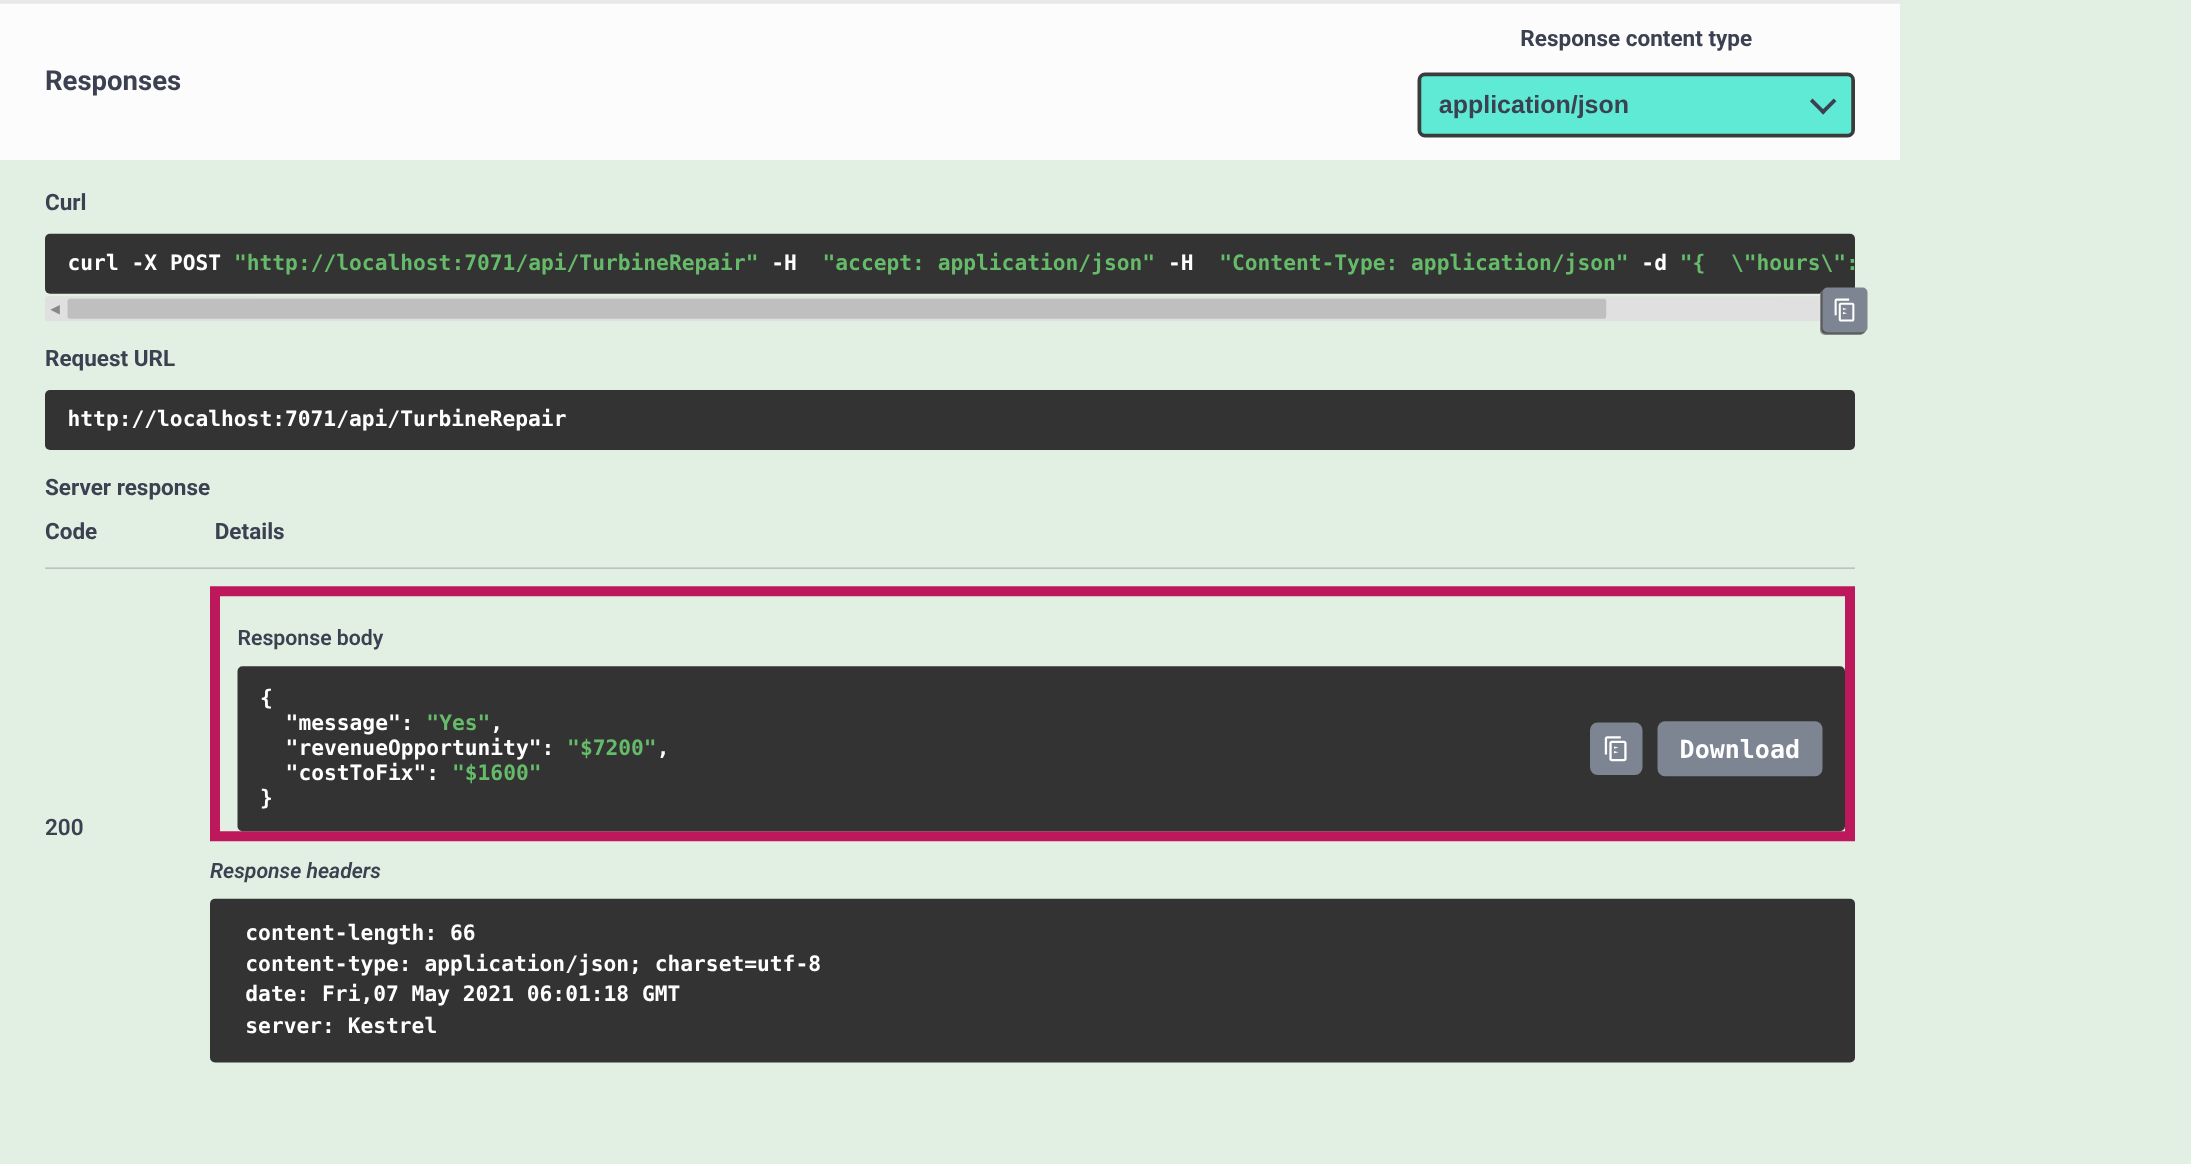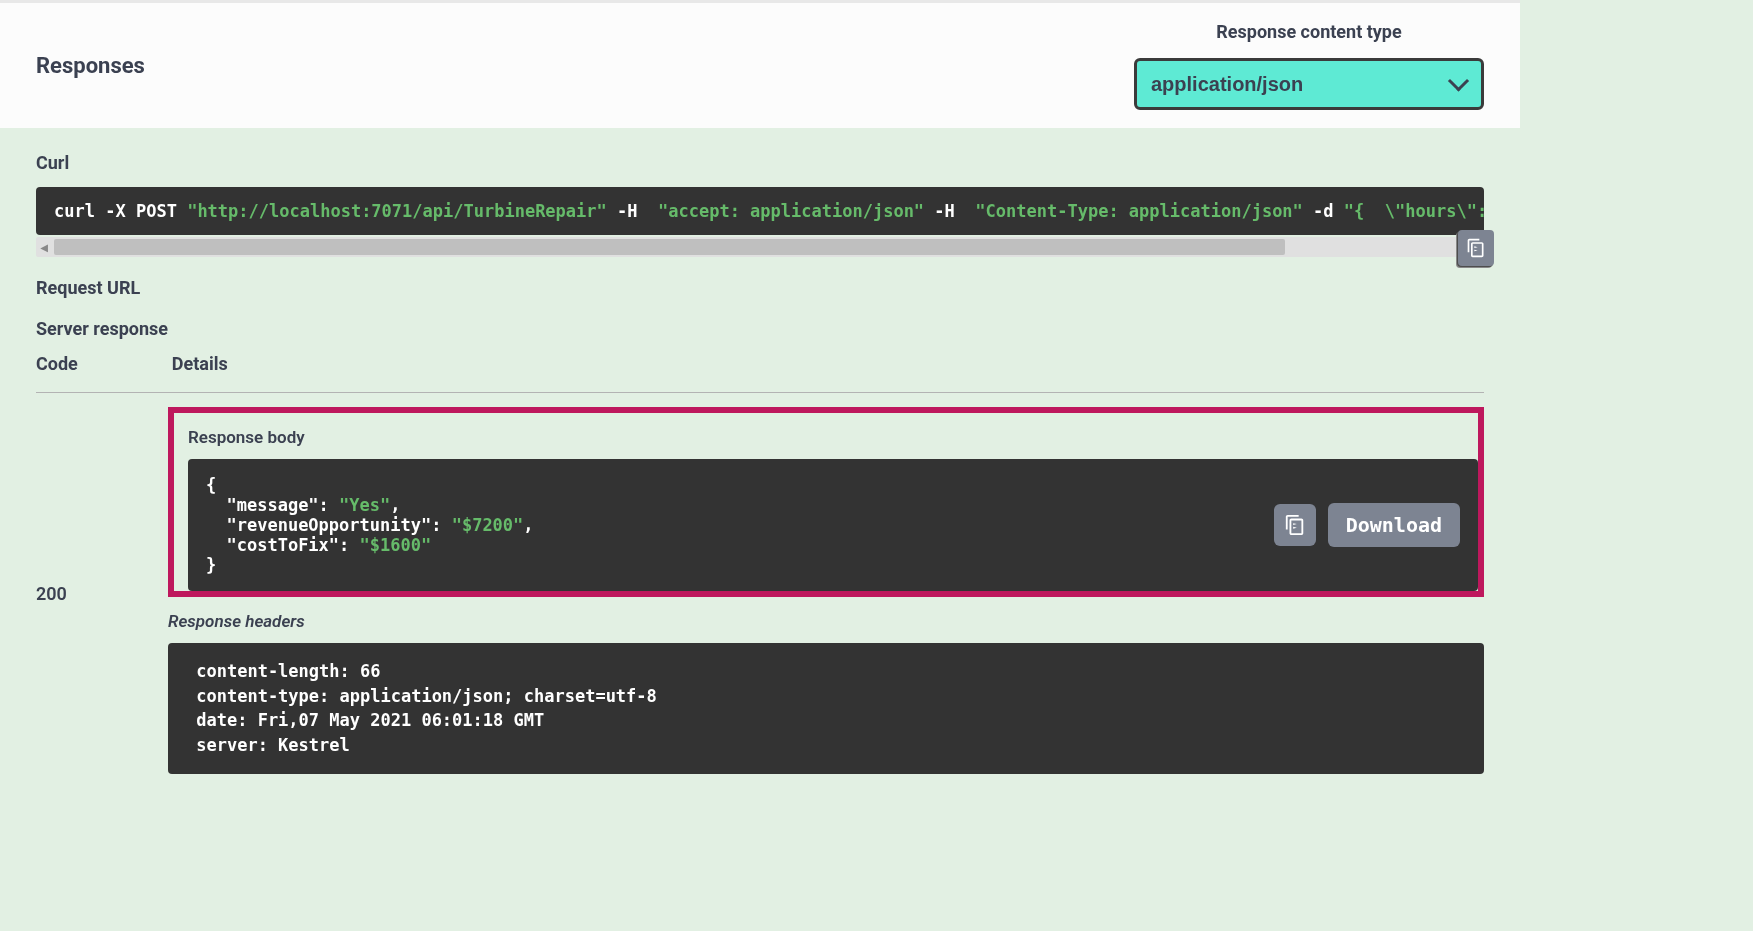--- a/index.html
+++ b/index.html
@@ -84,22 +84,22 @@
   .copy-icon svg { width: 20px; height: 20px; fill: #fff; }
   .token-cmd { color: #ffffff; }
   .token-str { color: #66bb6a; }
   .rhdr { display: flex; gap: 94px; }
   .rhdr .code-h, .rhdr .details-h { font-size: 18px; font-weight: 700; color: #3b4151; }
   .divider { border: none; border-top: 1px solid #b3b3b3; margin-top: 18px; }
   .resp-row { display: flex; gap: 88px; margin-top: 20px; align-items: center; }
   .resp-code { font-size: 18px; font-weight: 600; color: #3b4151; width: 44px;}
   .resp-details { flex: 1; }
   .resp-body-wrap {
-    border: 6px solid #be185d;
-    padding: 14px 14px 0 14px;
+    border: 8px solid #be185d;
+    padding: 24px 14px 0 14px;
     margin-top: -6px;
   }
   .sub-label { font-size: 17px; font-weight: 600; color: #3b4151; margin-bottom: 12px; }
   .resp-body-block {
     background: #333333;
     color: #ffffff;
     padding: 16px 18px;
     border-radius: 4px;
     font-family: "Consolas", "Monaco", monospace;
     font-size: 17px;
@@ -179,20 +179,21 @@
         <div class="scrollbar-thumb"></div>
       </div>
       <div class="copy-icon">
         <svg viewBox="0 0 24 24">
             <path d="M16 1H4c-1.1 0-2 .9-2 2v14h2V3h12V1zm3 4H8c-1.1 0-2 .9-2 2v14c0 1.1.9 2 2 2h11c1.1 0 2-.9 2-2V7c0-1.1-.9-2-2-2zm0 16H8V7h11v14zM10 12l4-1-4-1v2zm0 4l4-1-4-1v2z"></path>
           </svg>
       </div>
     </div>
 
     <div class="section-label">Request URL</div>
+    <div class="code-block">http://localhost:7071/api/TurbineRepair</div>
 
     <div class="section-label">Server response</div>
 
     <div class="rhdr">
       <div class="code-h">Code</div>
       <div class="details-h">Details</div>
     </div>
     <hr class="divider">
 
     <div class="resp-row">

